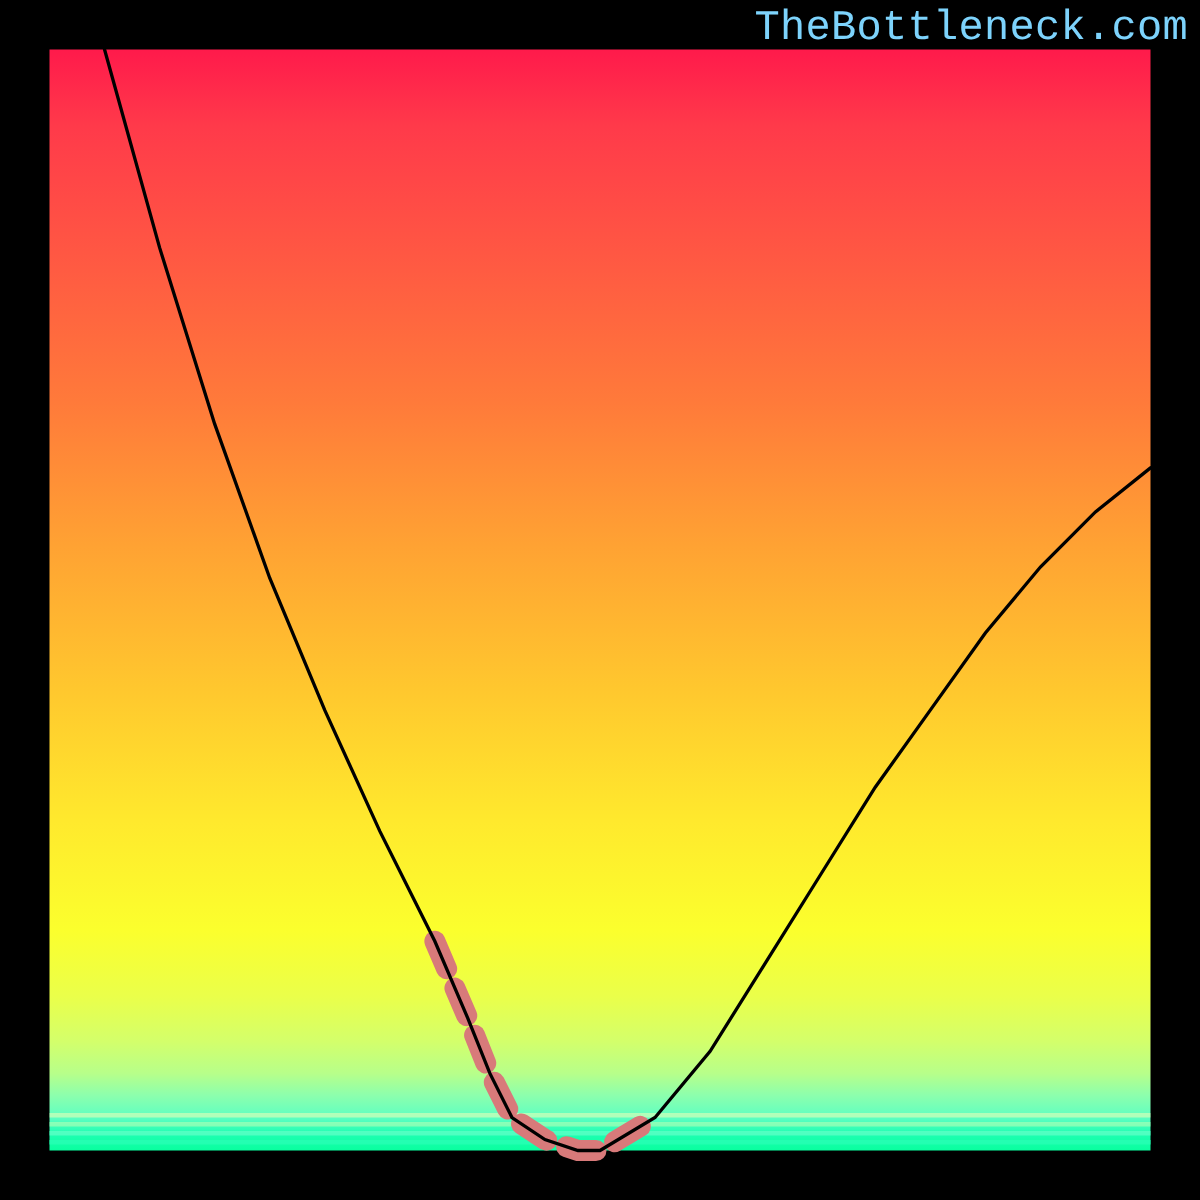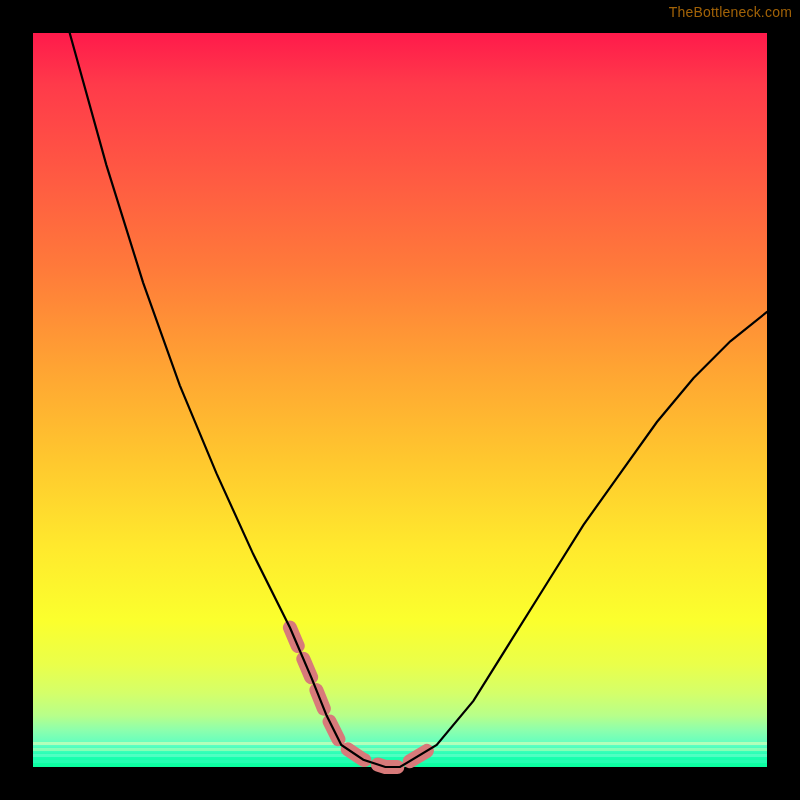--- a/index.html
+++ b/index.html
@@ -73,24 +73,25 @@
     fill: none;
     stroke: #d87a7a; 
     stroke-width: 14;
     stroke-linecap: round;
     stroke-dasharray: 20 14;
   }
   .watermark {
     position: absolute;
     top: 4px;
     right: 8px;
-    color: #a16207;
-    font-size: 14px;
+    color: #7dd3fc;
+    font-size: 28px;
     letter-spacing: 0.2px;
     user-select: none;
+    font-family: Liberation Mono, monospace;
   }
 </style>
 </head>
 <body>
 
 <div class="frame">
 
   <div class="plot-area">
     <div class="band b1"></div>
     <div class="band b2"></div>

